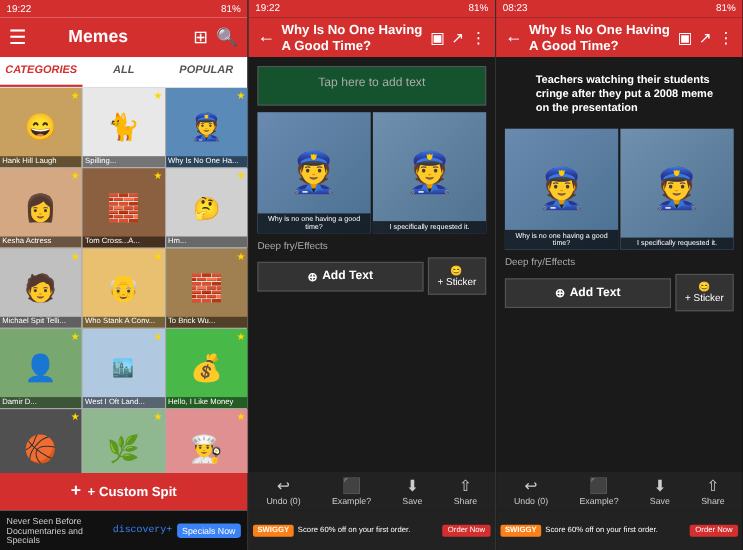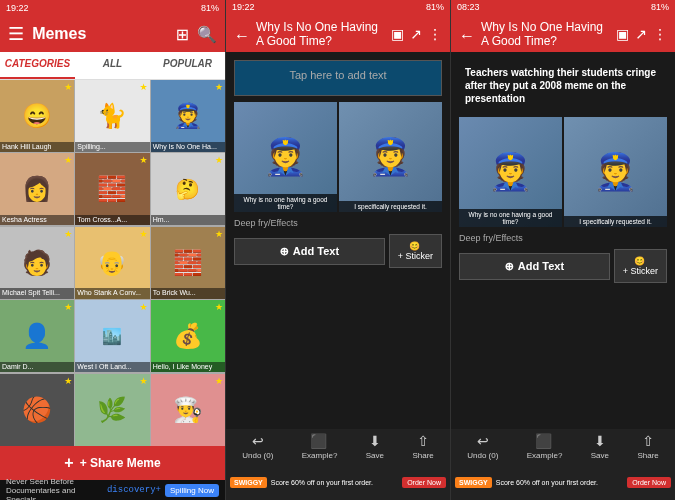--- a/index.html
+++ b/index.html
@@ -2,43 +2,43 @@
 <html><head>
   <meta charset="utf-8">
   <style>
     * { margin: 0; padding: 0; box-sizing: border-box; }
     body { width: 675px; height: 500px; overflow: hidden; font-family: Arial, sans-serif; background: #000; display: flex; flex-direction: row; }
 
     
     .panel1 { width: 225px; height: 500px; background: #fff; display: flex; flex-direction: column; }
     .status-bar { background: #d32f2f; color: white; font-size: 9px; padding: 2px 6px; display: flex; justify-content: space-between; align-items: center; height: 16px; }
     .toolbar { background: #d32f2f; color: white; padding: 5px 8px; display: flex; align-items: center; gap: 8px; height: 36px; }
-    .toolbar-title { font-size: 16px; font-weight: bold; flex: 1; }
+    .toolbar-title { font-size: 16px; font-weight: bold; flex: 1; margin-left: 30px; }
     .category-tabs { display: flex; background: #fff; border-bottom: 1px solid #ddd; height: 28px; }
     .cat-tab { flex: 1; text-align: center; font-size: 10px; font-weight: bold; padding: 6px 2px; color: #555; cursor: pointer; font-style: italic; }
     .cat-tab.active { color: #d32f2f; border-bottom: 2px solid #d32f2f; }
     .meme-grid { display: grid; grid-template-columns: repeat(3, 1fr); gap: 1px; overflow-y: auto; flex: 1; background: #aaa; }
     .meme-cell { background: #ddd; position: relative; height: 72px; overflow: hidden; cursor: pointer; }
     .meme-label { position: absolute; bottom: 0; left: 0; right: 0; font-size: 7px; color: white; background: rgba(0,0,0,0.5); padding: 1px 2px; line-height: 1.2; }
     .meme-star { position: absolute; top: 2px; right: 2px; color: #FFD700; font-size: 9px; }
     .custom-meme-btn { background: #d32f2f; color: white; text-align: center; padding: 8px; font-size: 12px; font-weight: bold; cursor: pointer; display: flex; align-items: center; justify-content: center; gap: 6px; }
-    .bottom-ad { background: #111; color: white; font-size: 8px; padding: 4px 6px; display: flex; align-items: center; gap: 4px; height: 20px; }
+    .bottom-ad { background: #111; color: white; font-size: 8px; padding: 4px 6px; display: flex; align-items: center; gap: 4px; height: 36px; }
     .ad-discovery { color: #3b82f6; font-size: 9px; font-family: Liberation Mono, monospace; }
     .ad-subscribe { background: #3b82f6; color: white; font-size: 8px; padding: 2px 5px; border-radius: 3px; }
 
     
     .panel2 { width: 225px; height: 500px; background: #1a1a1a; display: flex; flex-direction: column; border-left: 1px solid #333; }
     .panel3 { width: 225px; height: 500px; background: #1a1a1a; display: flex; flex-direction: column; border-left: 1px solid #333; }
 
     .editor-status { background: #d32f2f; color: white; font-size: 9px; padding: 2px 6px; display: flex; justify-content: space-between; height: 16px; }
     .editor-toolbar { background: #d32f2f; color: white; padding: 5px 8px; display: flex; align-items: center; gap: 6px; height: 36px; }
-    .editor-title { font-size: 12px; font-weight: normal; flex: 1; line-height: 1.2; }
+    .editor-title { font-size: 12px; font-weight: bold; flex: 1; line-height: 1.2; }
     .editor-icon { color: white; font-size: 14px; cursor: pointer; }
     .editor-content { flex: 1; background: #1a1a1a; padding: 8px; display: flex; flex-direction: column; gap: 6px; overflow: hidden; }
-    .text-area-box { background: #0c4a6e; color: #aaa; font-size: 11px; padding: 8px; min-height: 36px; border: 1px solid #555; text-align: center; cursor: text; }
+    .text-area-box { background: #14532d; color: #aaa; font-size: 11px; padding: 8px; min-height: 36px; border: 1px solid #555; text-align: center; cursor: text; }
     .deep-fry-label { color: #aaa; font-size: 9px; text-align: left; }
     .add-text-row { display: flex; align-items: center; gap: 4px; }
     .add-text-btn { background: #333; color: white; border: 1px solid #555; padding: 6px 12px; font-size: 11px; font-weight: bold; cursor: pointer; display: flex; align-items: center; gap: 4px; flex: 1; justify-content: center; }
     .sticker-btn { background: #333; color: white; border: 1px solid #555; padding: 6px 8px; font-size: 10px; cursor: pointer; display: flex; flex-direction: column; align-items: center; font-size: 9px; }
     .action-row { display: flex; justify-content: space-around; padding: 4px 2px; background: #222; }
     .action-item { display: flex; flex-direction: column; align-items: center; color: #ccc; font-size: 8px; gap: 2px; cursor: pointer; }
     .action-icon { font-size: 14px; }
     .editor-bottom-ad { background: #222; padding: 4px; display: flex; align-items: center; gap: 4px; height: 36px; }
     .swiggy-ad { background: #fc8019; color: white; font-size: 7px; padding: 2px 4px; border-radius: 2px; font-weight: bold; }
     .ad-text { color: white; font-size: 7px; flex: 1; }
@@ -186,27 +186,27 @@
     <div class="meme-cell" style="background:#e09090;">
       <div class="meme-figure">👨‍🍳</div>
 
       <div class="meme-star">★</div>
     </div>
 
   </div>
 
   <div class="custom-meme-btn">
     <span style="font-size:16px;">+</span>
-    <span>+ Share Meme</span>
+    <span>+ Custom Spit</span>
   </div>
 
   <div class="bottom-ad">
     <span style="font-size:8px; flex:1; color:#ccc;">Never Seen Before Documentaries and Specials</span>
     <span class="ad-discovery">discovery+</span>
-    <span class="ad-subscribe">Spilling Now</span>
+    <span class="ad-subscribe">Specials Now</span>
   </div>
 </div>
 
 <div class="panel2">
   <div class="editor-status">
     <span>19:22</span>
     <span>81%</span>
   </div>
   <div class="editor-toolbar">
     <span style="font-size:16px;">←</span>
@@ -274,21 +274,21 @@
   </div>
   <div class="editor-toolbar">
     <span style="font-size:16px;">←</span>
     <span class="editor-title" style="white-space:pre-line;">Why Is No One Having
 A Good Time?</span>
     <span class="editor-icon">▣</span>
     <span class="editor-icon">↗</span>
     <span class="editor-icon">⋮</span>
   </div>
   <div class="editor-content">
-    <div class="meme-text-top" style="font-size:10px; line-height:1.3;">Teachers watching their students cringe after they put a 2008 meme on the presentation</div>
+    <div class="meme-text-top" style="font-size:10px; line-height:1.3;margin-left:22px;">Teachers watching their students cringe after they put a 2008 meme on the presentation</div>
     <div class="two-panel-images">
       <div class="img-panel" style="background: linear-gradient(135deg, #6a8ab0 0%, #4a7090 100%);">
         <div class="figure">👮</div>
         <div class="img-caption">Why is no one having a good time?</div>
       </div>
       <div class="img-panel" style="background: linear-gradient(135deg, #7090b0 0%, #507090 100%);">
         <div class="figure">👮</div>
         <div class="img-caption">I specifically requested it.</div>
       </div>
     </div>

